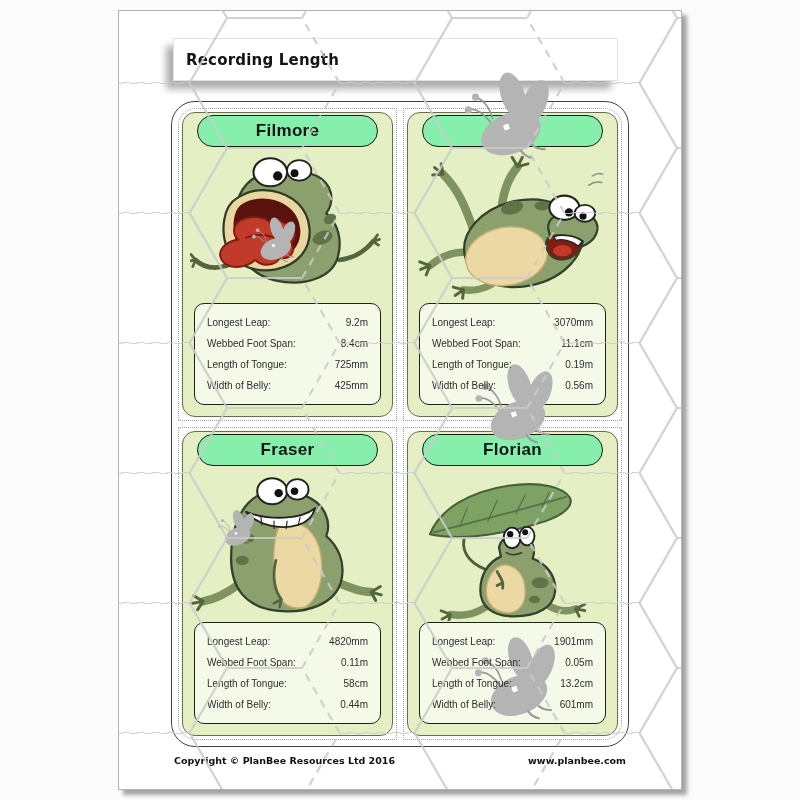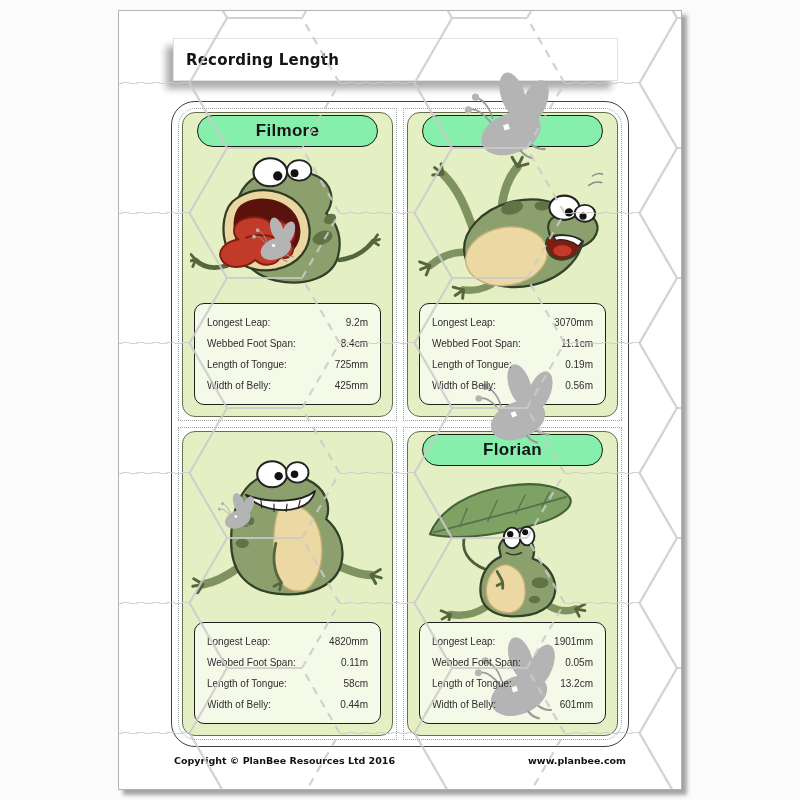--- a/index.html
+++ b/index.html
@@ -197,20 +197,23 @@
             <div class="srow">
               <span>Width of Belly:</span>
               <span>0.56m</span>
             </div>
           </div>
         </div>
       </div>
 
       <div class="cell cell-bl">
         <div class="card">
+          <div class="pill">
+            <span>Fraser</span>
+          </div>
           <div class="frogbox">
             <svg viewBox="0 0 210 165" width="196" height="154">
               <g stroke-linejoin="round" stroke-linecap="round">
                 <g stroke="#7f9360" fill="none">
                   <path d="M52,126 C38,136 26,142 14,144" stroke-width="9"></path>
                   <path d="M154,122 C168,128 182,134 194,134" stroke-width="9"></path>
                 </g>
                 <g stroke="#55663f" stroke-width="3.2" fill="none">
                   <path d="M14,144 l-10,-6 M14,144 l-11,2 M14,144 l-6,9"></path>
                   <path d="M194,134 l10,-6 M194,134 l11,3 M194,134 l5,9"></path>

